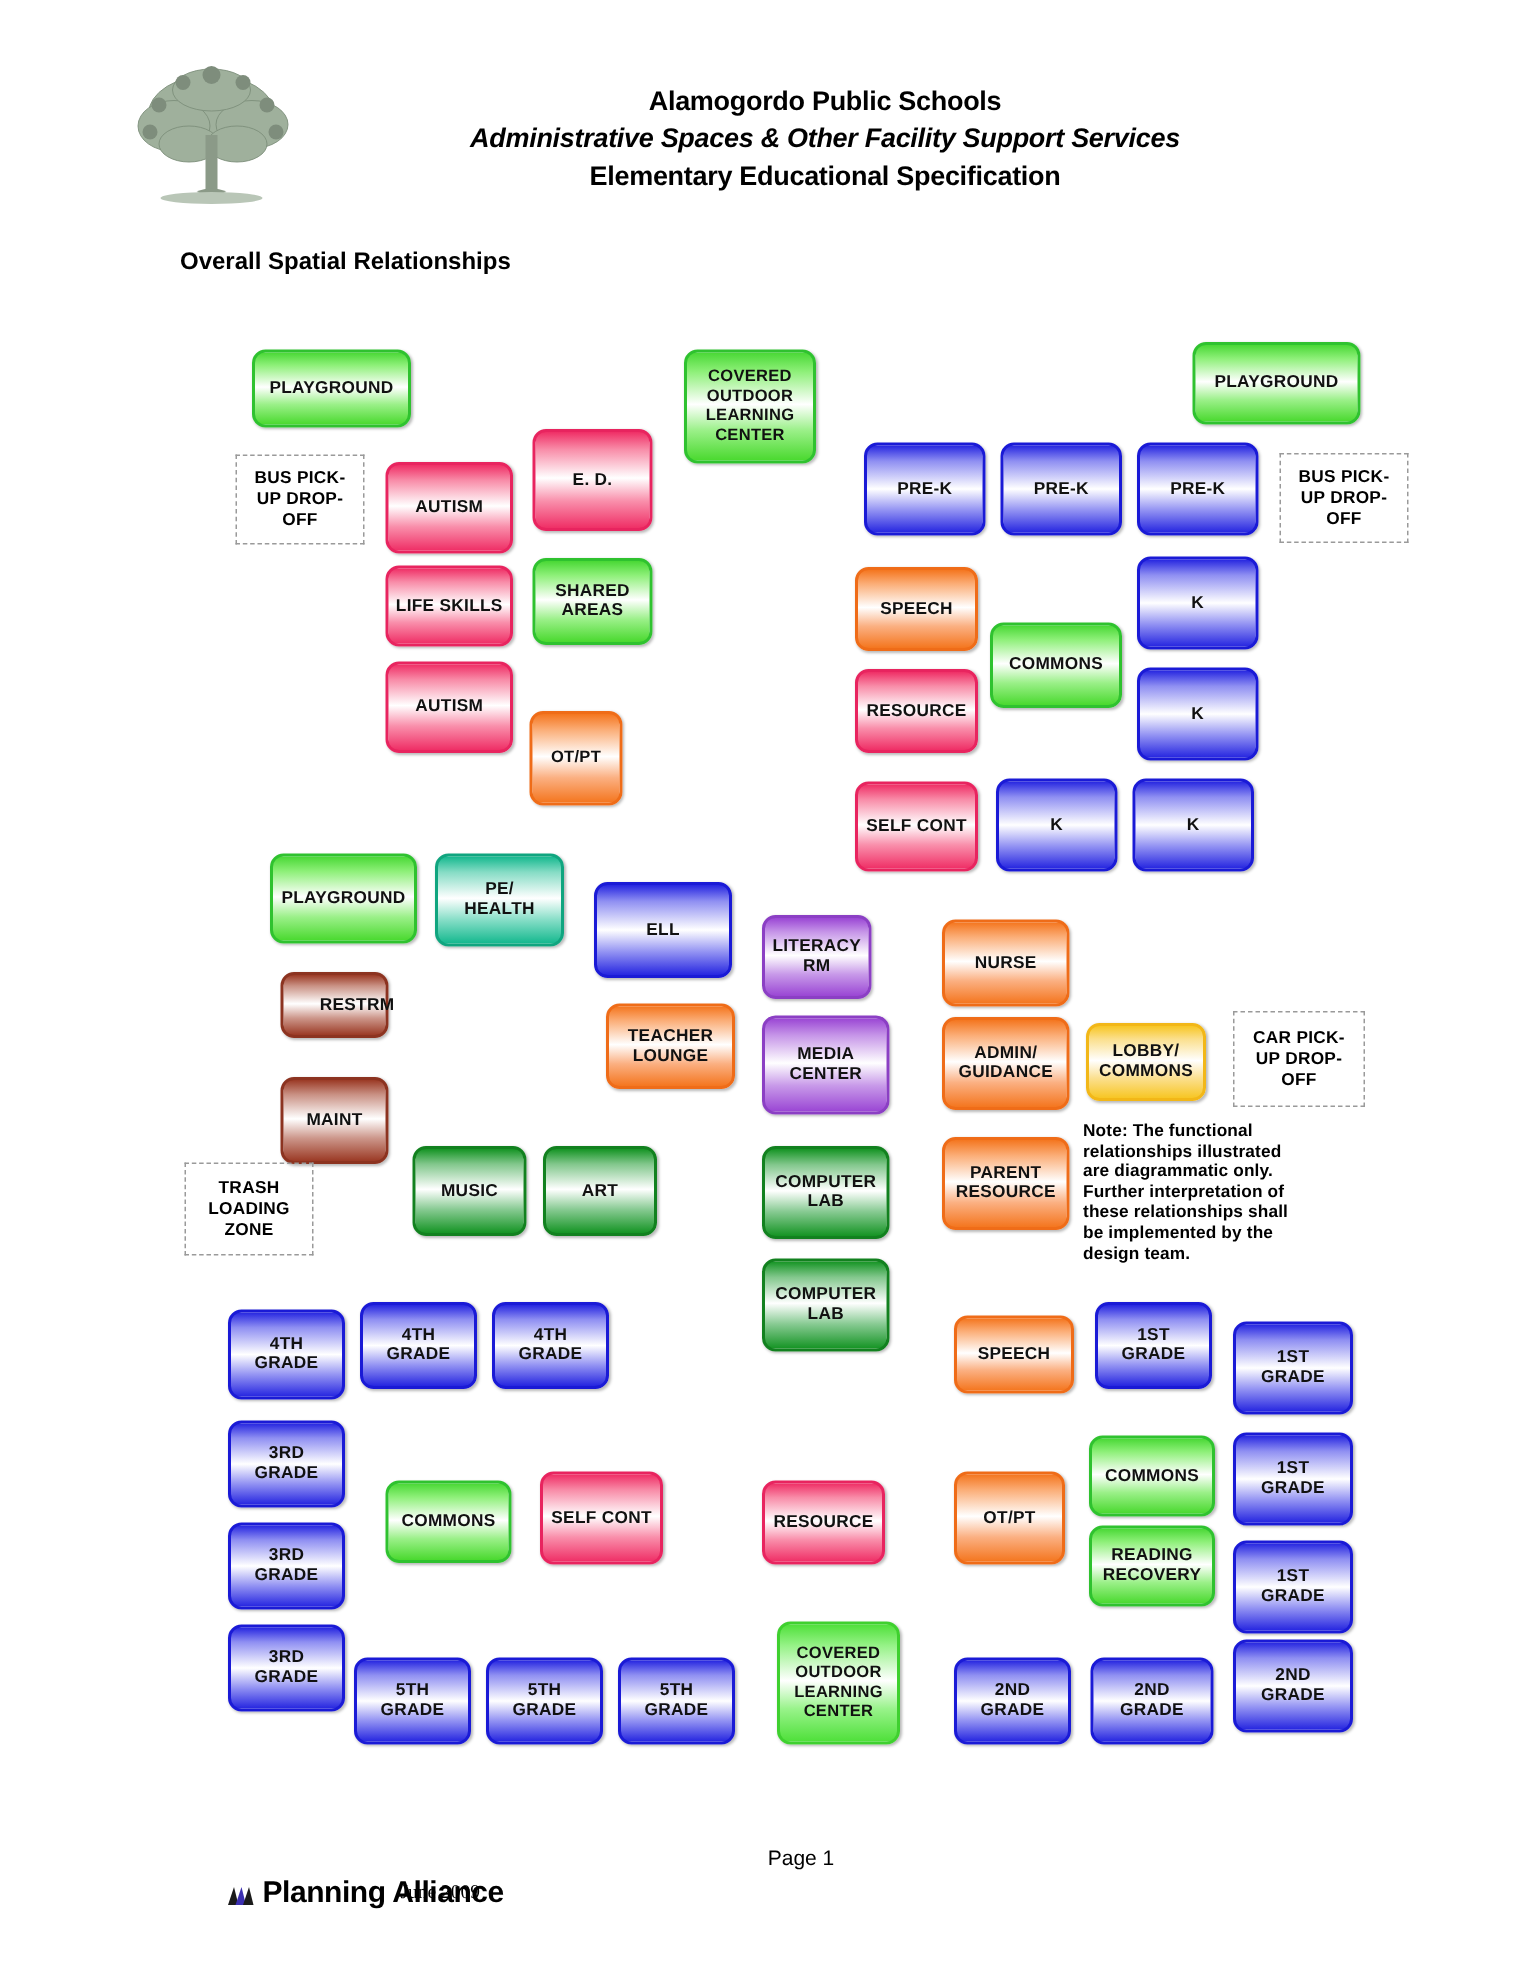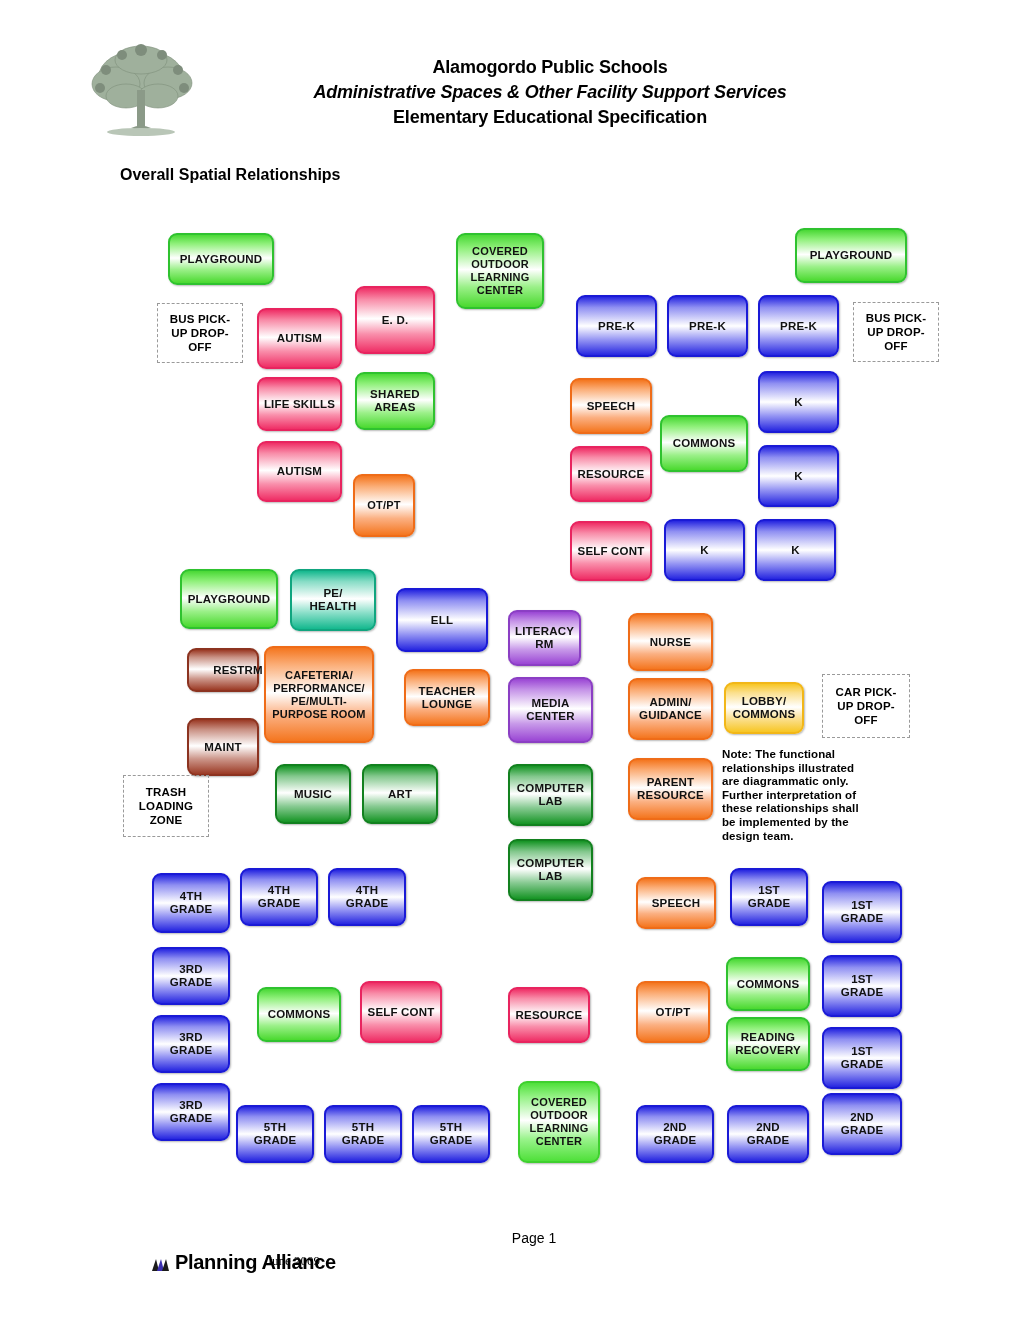--- a/index.html
+++ b/index.html
@@ -218,24 +218,20 @@
     <div class="node c-blue" style="left: 664px; top: 314px; width: 81px; height: 62px;">K</div>
     <div class="node c-blue" style="left: 755px; top: 314px; width: 81px; height: 62px;">K</div>
     <div class="node c-green" style="left: 180px; top: 364px; width: 98px; height: 60px;">PLAYGROUND</div>
     <div class="node c-teal" style="left: 290px; top: 364px; width: 86px; height: 62px;">PE/
 HEALTH</div>
     <div class="node c-blue" style="left: 396px; top: 383px; width: 92px; height: 64px;">ELL</div>
     <div class="node c-purple" style="left: 508px; top: 405px; width: 73px; height: 56px;">LITERACY
 RM</div>
     <div class="node c-orange" style="left: 628px; top: 408px; width: 85px; height: 58px;">NURSE</div>
     <div class="node c-brown" style="left: 187px; top: 443px; width: 72px; height: 44px; padding-left: 32px;">RESTRM</div>
-    <div class="node c-orange" style="left: 264px; top: 441px; width: 110px; height: 97px; font-size: 11px;">CAFETERIA/
-PERFORMANCE/
-PE/MULTI-
-PURPOSE ROOM</div>
     <div class="node c-orange" style="left: 404px; top: 464px; width: 86px; height: 57px;">TEACHER
 LOUNGE</div>
     <div class="node c-purple" style="left: 508px; top: 472px; width: 85px; height: 66px;">MEDIA
 CENTER</div>
     <div class="node c-orange" style="left: 628px; top: 473px; width: 85px; height: 62px;">ADMIN/
 GUIDANCE</div>
     <div class="node c-yellow" style="left: 724px; top: 477px; width: 80px; height: 52px;">LOBBY/
 COMMONS</div>
     <div class="dashed" style="left: 822px; top: 469px; width: 88px; height: 64px;">CAR PICK-
 UP DROP-

